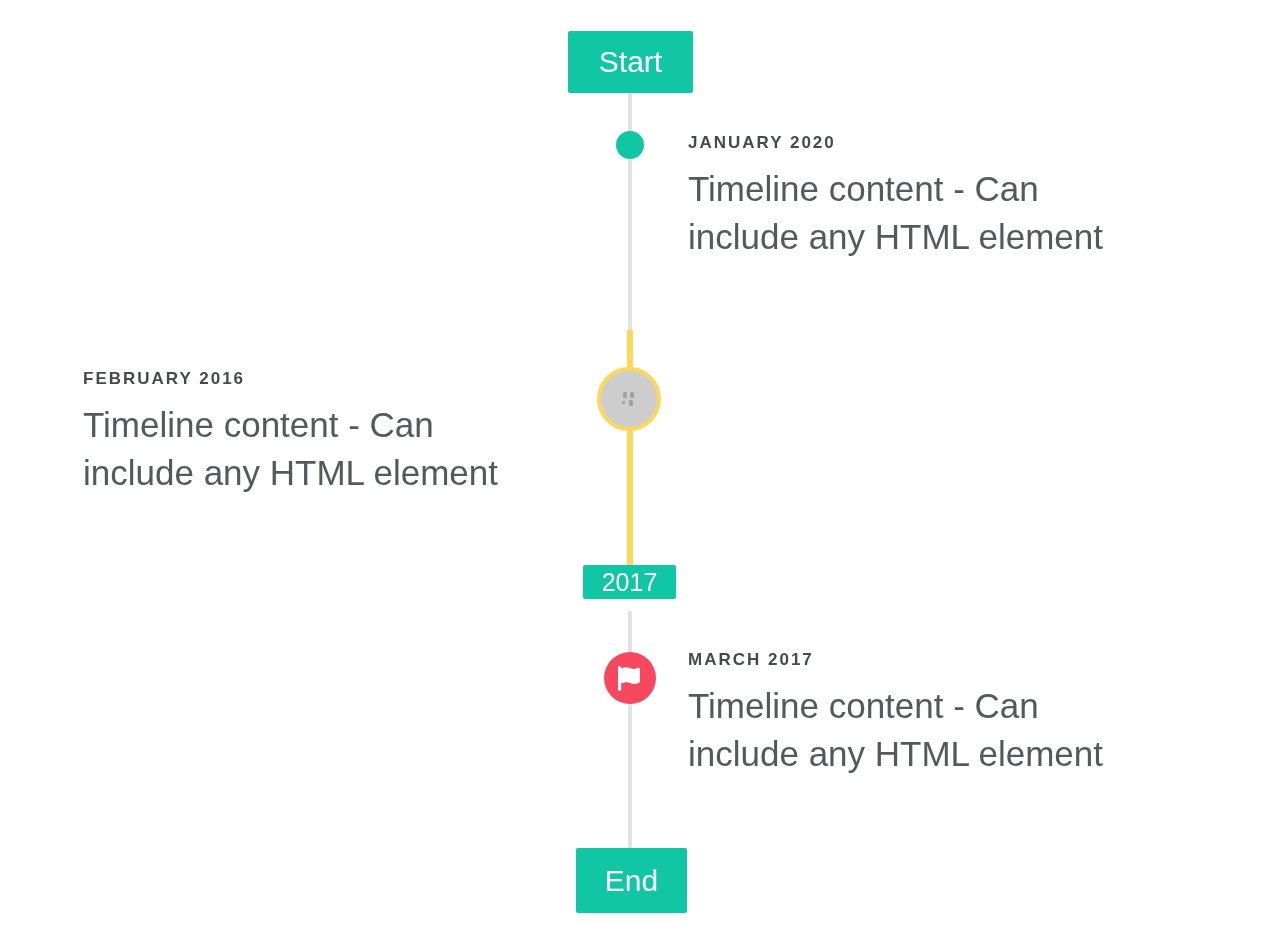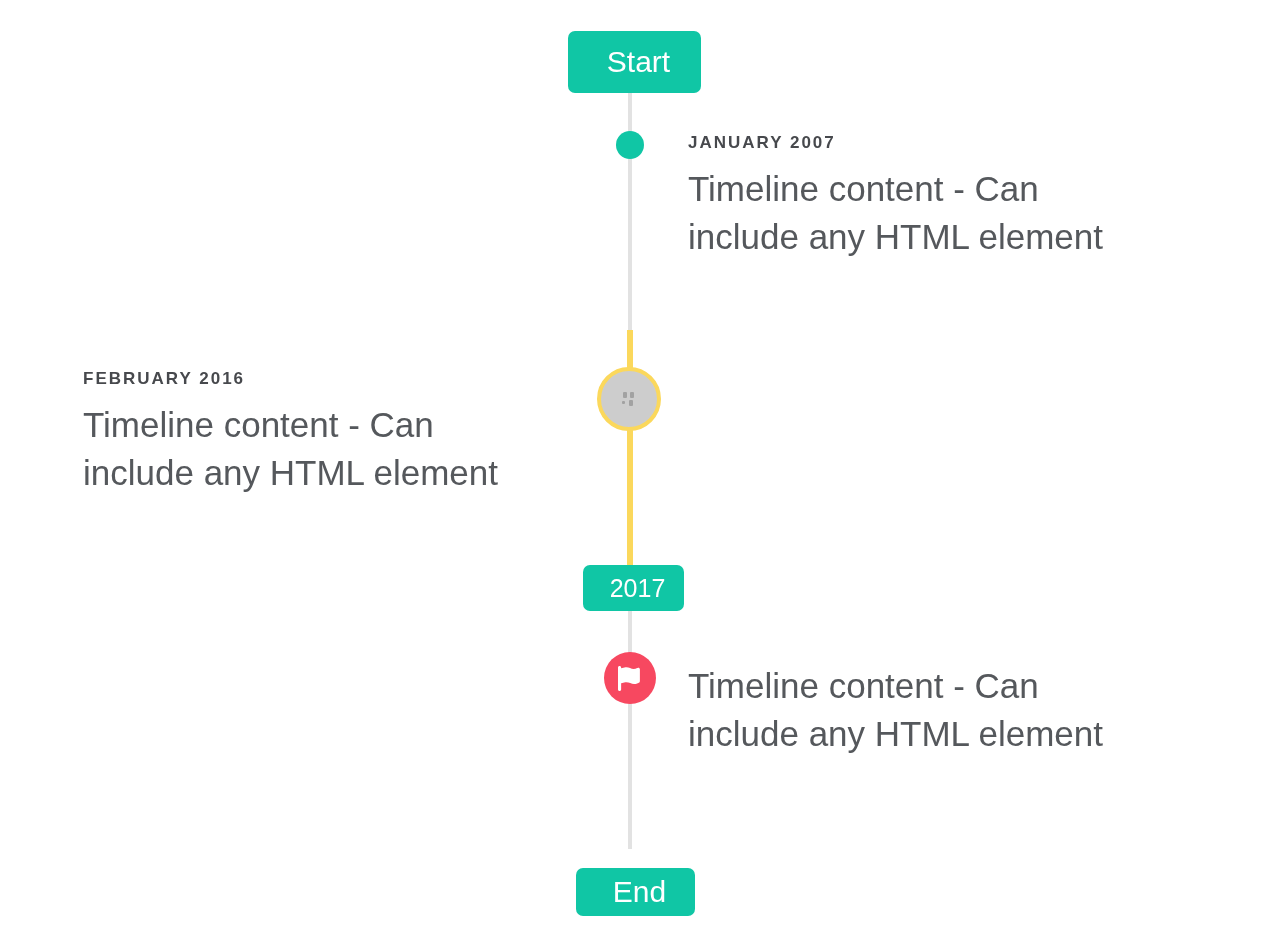--- a/index.html
+++ b/index.html
@@ -16,27 +16,26 @@
   .line.yellow{background:var(--accent-yellow,#fbd85c);width:6px;left:627px;}
   .seg-top{top:93px;height:238px;}
   .seg-mid{top:330px;height:236px;}
   .seg-bottom{top:611px;height:238px;}
   
   .badge{
     position:absolute;z-index:3;
     background:var(--accent-teal,#10c6a5);
     color:var(--badge-text,#ffffff);
     display:flex;align-items:center;justify-content:center;
-    border-radius:7px;
+    border-radius:2px;
     font-weight:400;
-    padding-left:8px;
   }
   .badge-start{left:568px;top:31px;width:125px;height:62px;font-size:30px;}
-  .badge-year{left:583px;top:565px;width:93px;height:46px;font-size:25px;}
-  .badge-end{left:576px;top:848px;width:111px;height:48px;font-size:30px;margin-top:20px;}
+  .badge-year{left:583px;top:565px;width:93px;height:34px;font-size:25px;}
+  .badge-end{left:576px;top:848px;width:111px;height:65px;font-size:30px;}
   
   .marker{position:absolute;z-index:2;border-radius:50%;}
   .marker-dot{
     left:616px;top:131px;width:28px;height:28px;
     background:var(--accent-teal,#10c6a5);
   }
   .marker-image{
     left:597px;top:367px;width:56px;height:56px;
     background:var(--circle-gray,#cdcdcd);
     border:4px solid var(--accent-yellow,#fbd85c);
@@ -99,26 +98,27 @@
     </div>
   </div>
 
   <div class="marker marker-flag">
     <svg class="flag-svg" viewBox="0 0 512 512" aria-hidden="true">
       <path fill="#ffffff" d="M64 32C64 14.3 49.7 0 32 0S0 14.3 0 32V64 368 480c0 17.7 14.3 32 32 32s32-14.3 32-32V352l64.3-16.1c41.1-10.3 84.6-5.5 122.5 13.4c44.2 22.1 95.5 24.8 141.7 7.4l34.7-13c12.5-4.7 20.8-16.6 20.8-30V66.1c0-23-24.2-38-44.8-27.7l-9.6 4.8c-46.3 23.2-100.8 23.2-147.1 0c-35.1-17.6-75.4-22-113.5-12.5L64 48V32z"></path>
     </svg>
   </div>
 
   <div class="entry right entry-january">
-    <div class="entry-date">JANUARY 2007</div>
+    <div class="entry-date">JANUARY 2020</div>
     <div class="entry-content">Timeline content - Can include any HTML element</div>
   </div>
 
   <div class="entry left entry-february">
     <div class="entry-date">FEBRUARY 2016</div>
     <div class="entry-content">Timeline content - Can include any HTML element</div>
   </div>
 
   <div class="entry right entry-march">
+    <div class="entry-date">MARCH 2017</div>
     <div class="entry-content">Timeline content - Can include any HTML element</div>
   </div>
 
 </div>
 
 </body></html>

